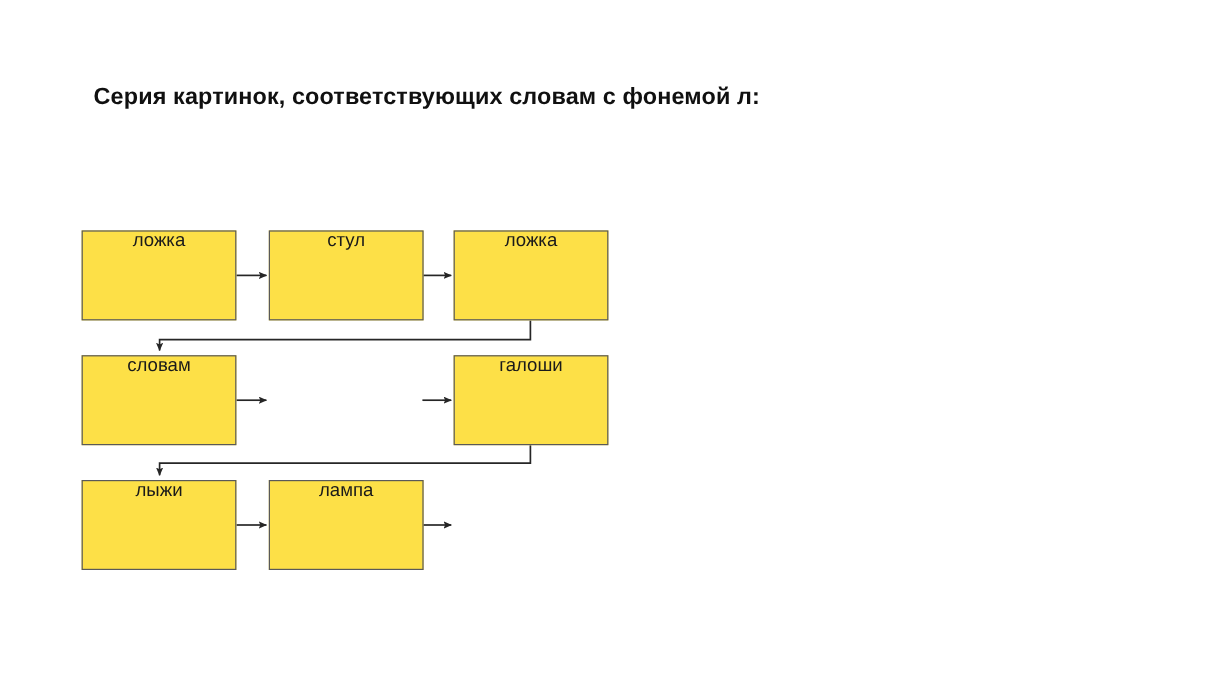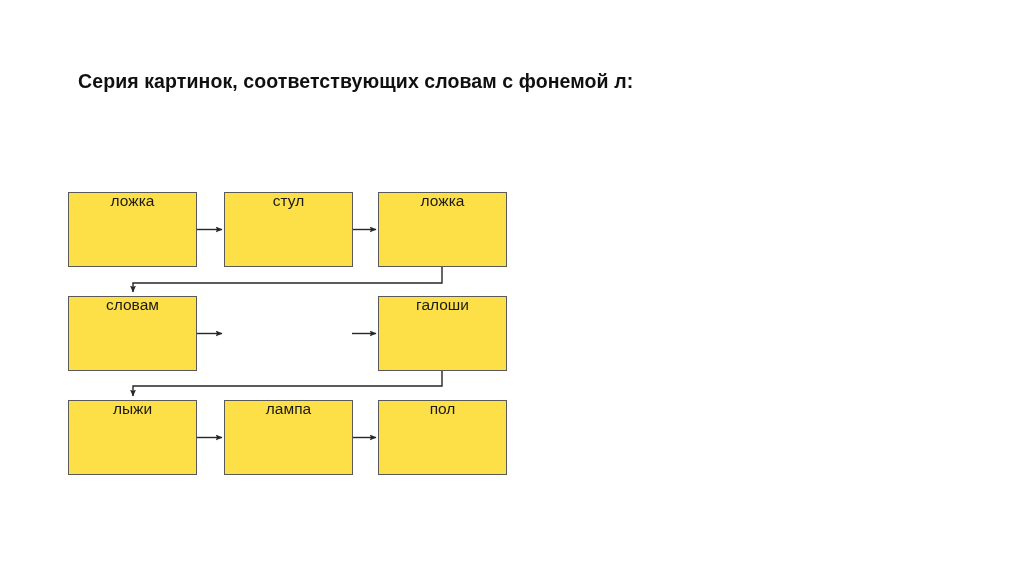--- a/index.html
+++ b/index.html
@@ -126,18 +126,15 @@
     <div class="node r1 c2">
       <span class="node-label">галоши</span>
     </div>
 
     <div class="node r2 c0">
       <span class="node-label">лыжи</span>
     </div>
     <div class="node r2 c1">
       <span class="node-label">лампа</span>
     </div>
-    <div class="node r2 c2">
-      <span class="node-label">пол</span>
-    </div>
 
   </div>
 </div>
 
 </body></html>

